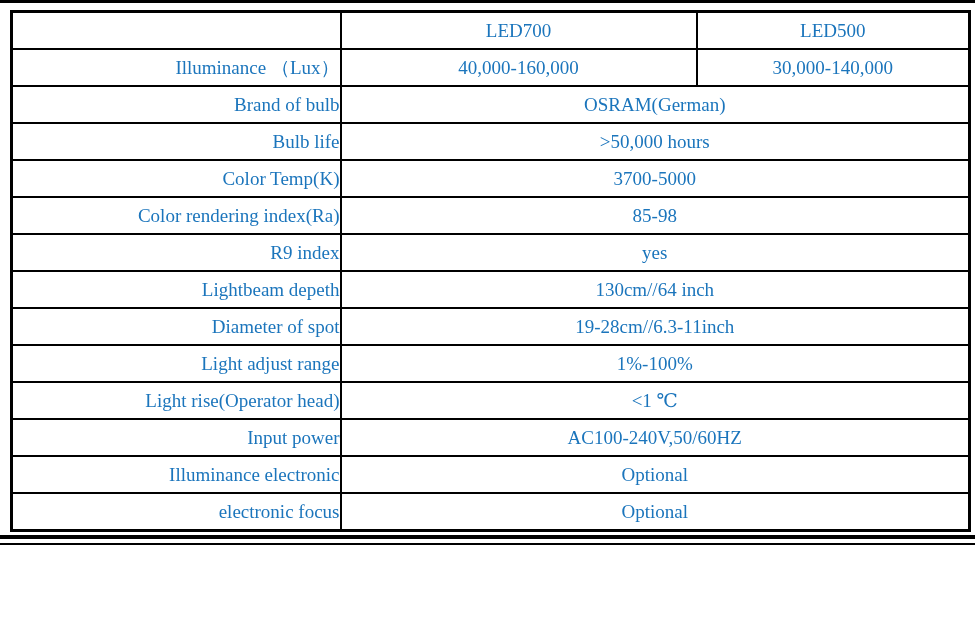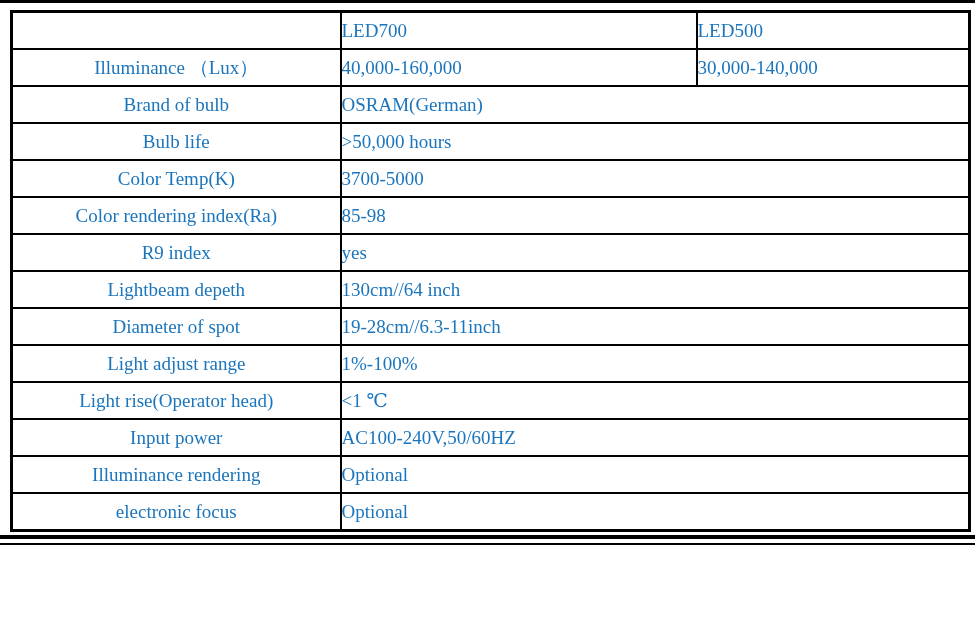--- a/index.html
+++ b/index.html
@@ -35,25 +35,25 @@
     border: 2px solid #000000;
     height: 35px;
     padding: 0;
     font-size: 19px;
     color: #1B75BC;
     vertical-align: middle;
     overflow: hidden;
     white-space: nowrap;
   }
   td.label-cell {
-    text-align: center;
+    text-align: right;
     padding-left: 8px;
   }
   td.value-cell {
-    text-align: left;
+    text-align: center;
   }
   .rule-bottom-thick {
     width: 975px;
     height: 4px;
     background: #000000;
     margin-top: 3px;
   }
   .rule-bottom-thin {
     width: 975px;
     height: 2px;
@@ -120,21 +120,21 @@
         </tr>
         <tr>
           <td class="label-cell">Light rise(Operator head)</td>
           <td class="value-cell" colspan="2">&lt;1 ℃</td>
         </tr>
         <tr>
           <td class="label-cell">Input power</td>
           <td class="value-cell" colspan="2">AC100-240V,50/60HZ</td>
         </tr>
         <tr>
-          <td class="label-cell">Illuminance rendering</td>
+          <td class="label-cell">Illuminance electronic</td>
           <td class="value-cell" colspan="2">Optional</td>
         </tr>
         <tr>
           <td class="label-cell">electronic focus</td>
           <td class="value-cell" colspan="2">Optional</td>
         </tr>
       </tbody>
   </table>
 
   <div class="rule-bottom-thick"></div>

